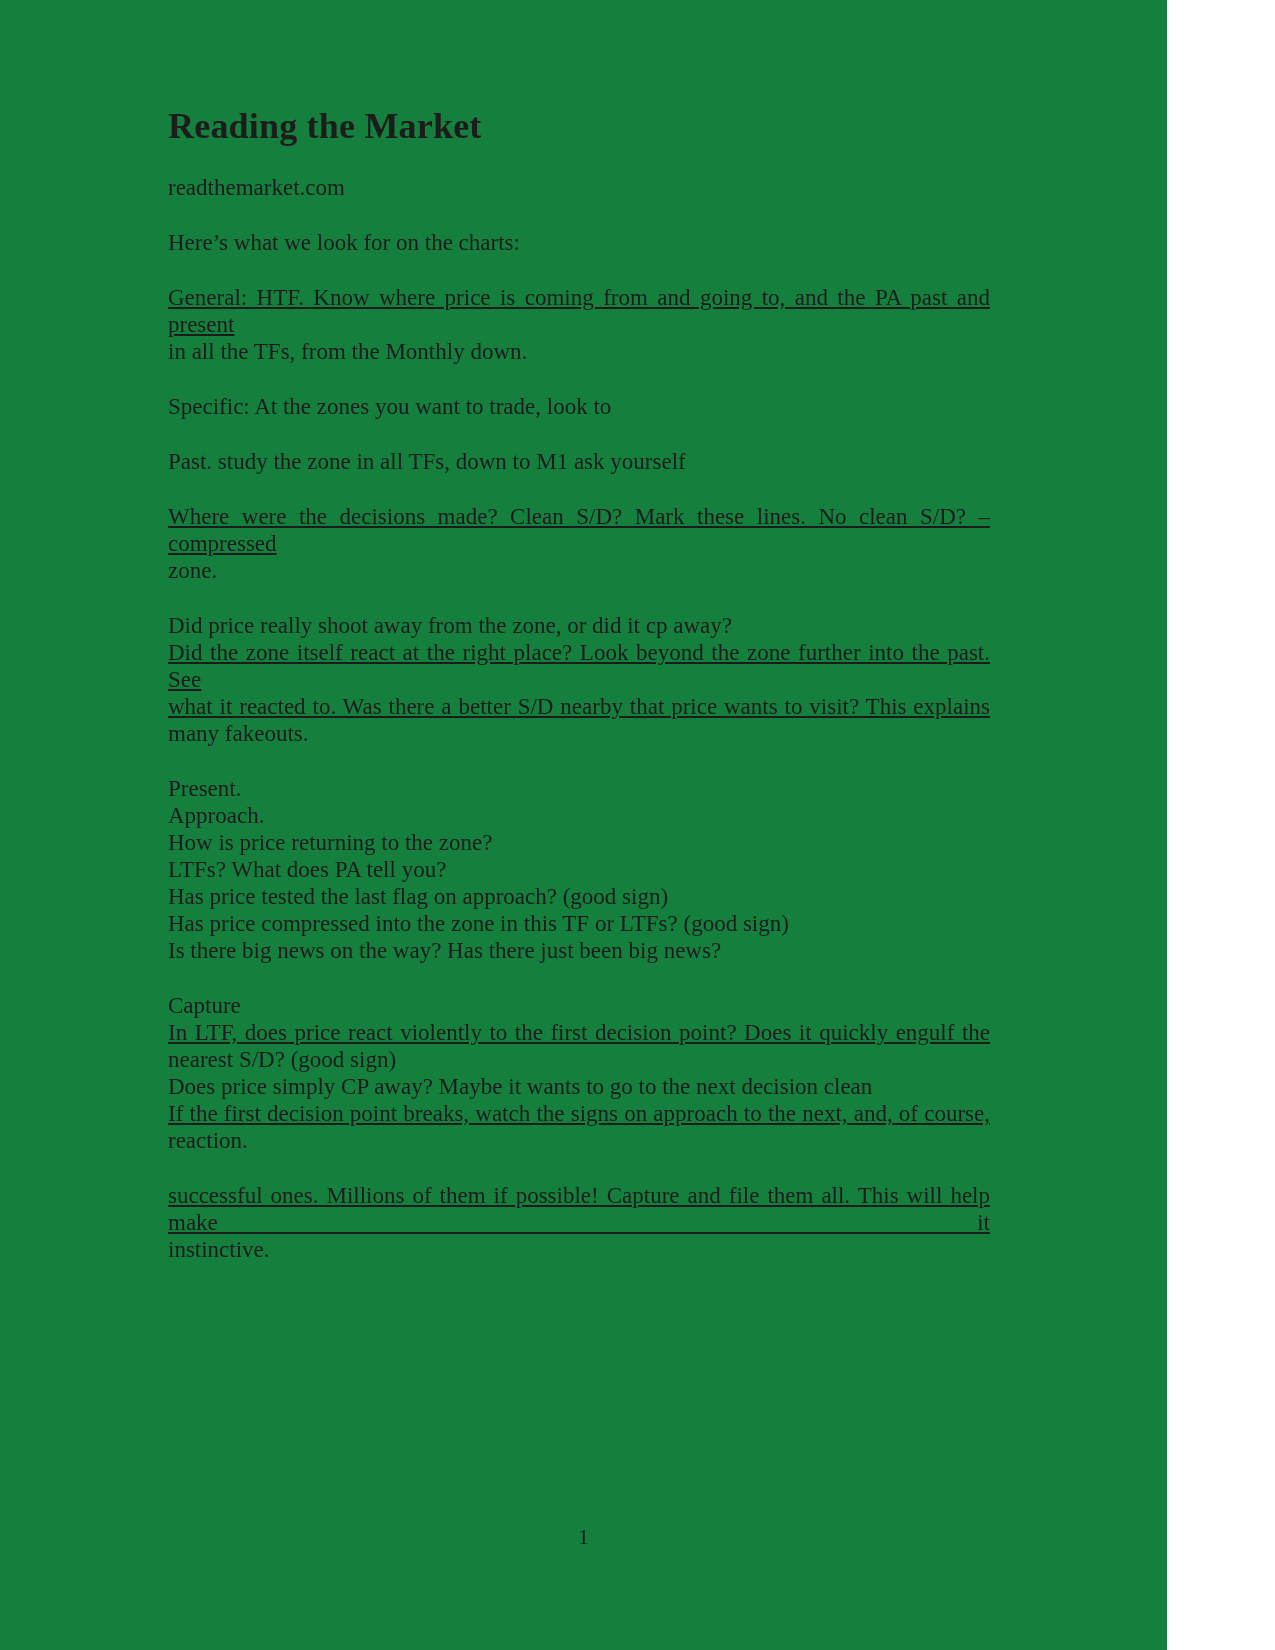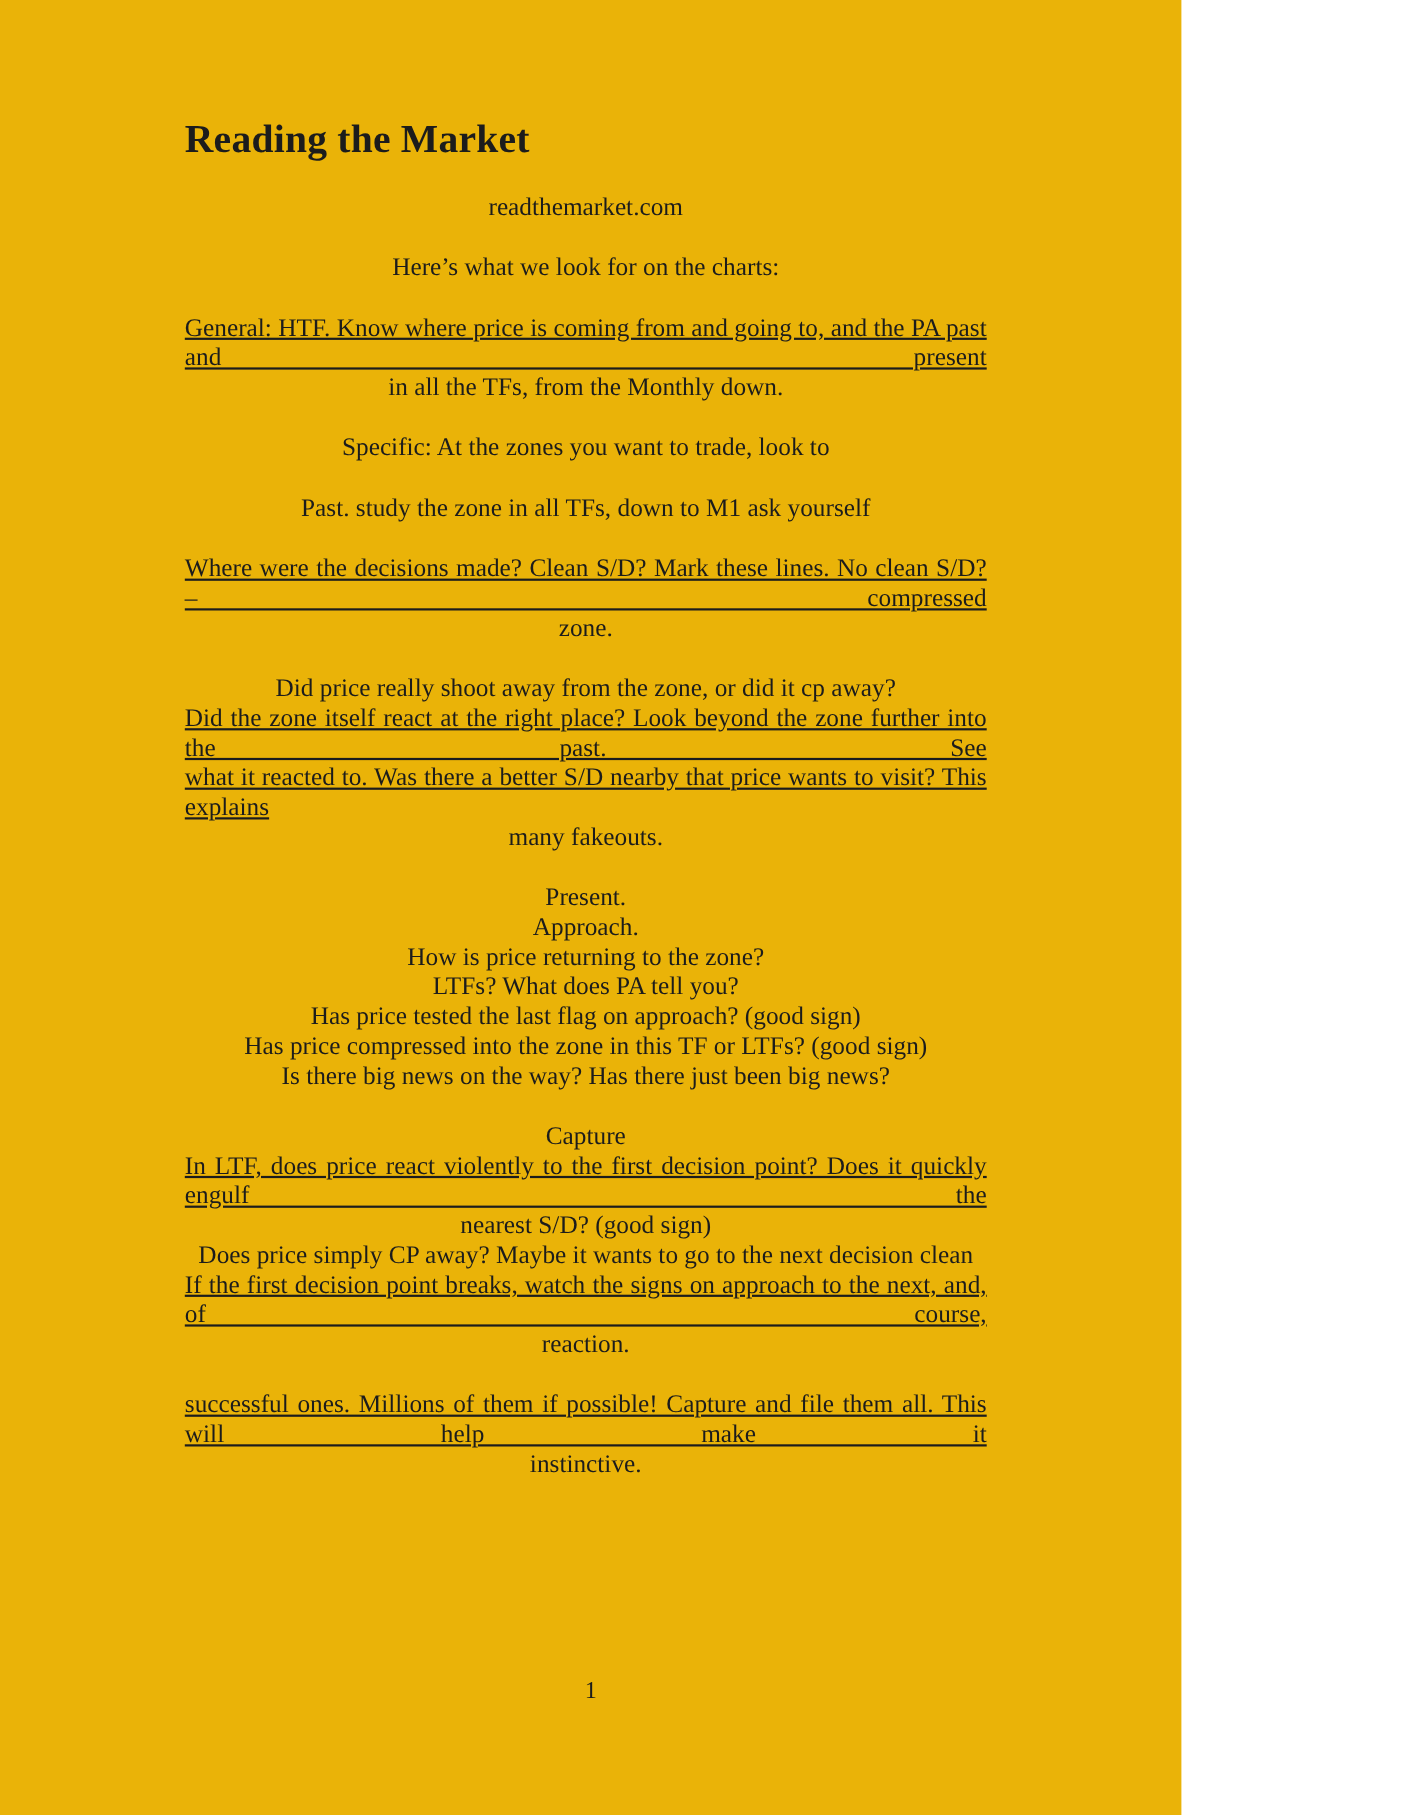--- a/index.html
+++ b/index.html
@@ -2,23 +2,23 @@
 <html><head>
 <meta charset="utf-8">
 <style>
   html, body {
     margin: 0;
     padding: 0;
     background: #ffffff;
   }
   .page {
     position: relative;
-    width: 1074px;
+    width: 1167px;
     height: 1650px;
-    background: #eab308;
+    background: #15803d;
     font-family: "Liberation Serif", serif;
     color: #1c1c1c;
     overflow: hidden;
   }
   .content {
     padding: 0 177px 0 168px; 
   }
   .title {
     margin: 104px 0 26px 0;
     font-size: 36px;
@@ -26,21 +26,21 @@
     font-weight: 700;
     letter-spacing: 0.2px;
     text-align: left;
   }
   .block {
     margin: 0 0 28px 0;
   }
   .line {
     font-size: 23px;
     line-height: 27px;
-    text-align: center;
+    text-align: left;
     white-space: normal;
   }
   
   .line.stretch {
     text-align: justify;
     text-align-last: justify;
     text-decoration: underline;
   }
   .footer {
     position: absolute;

